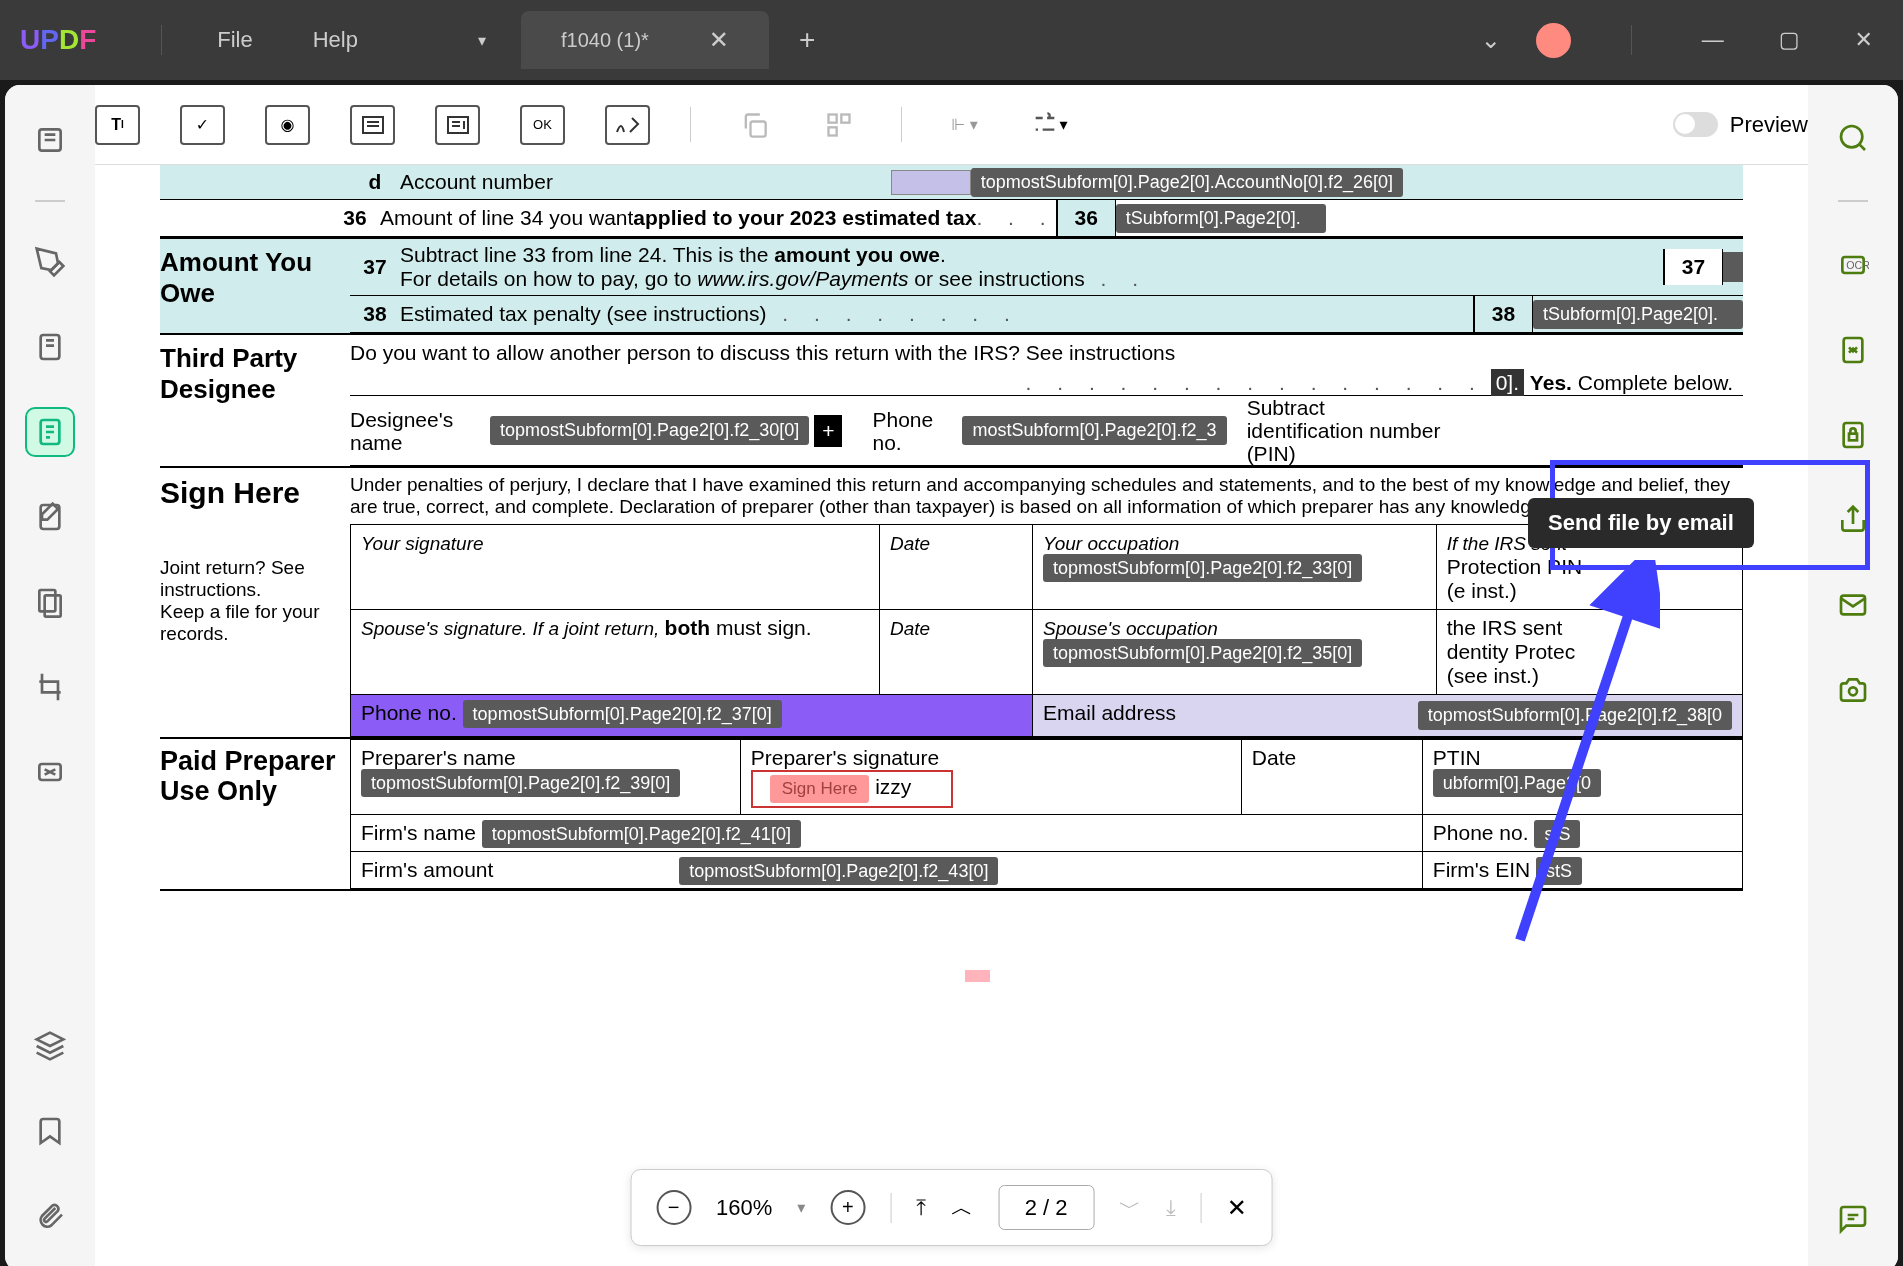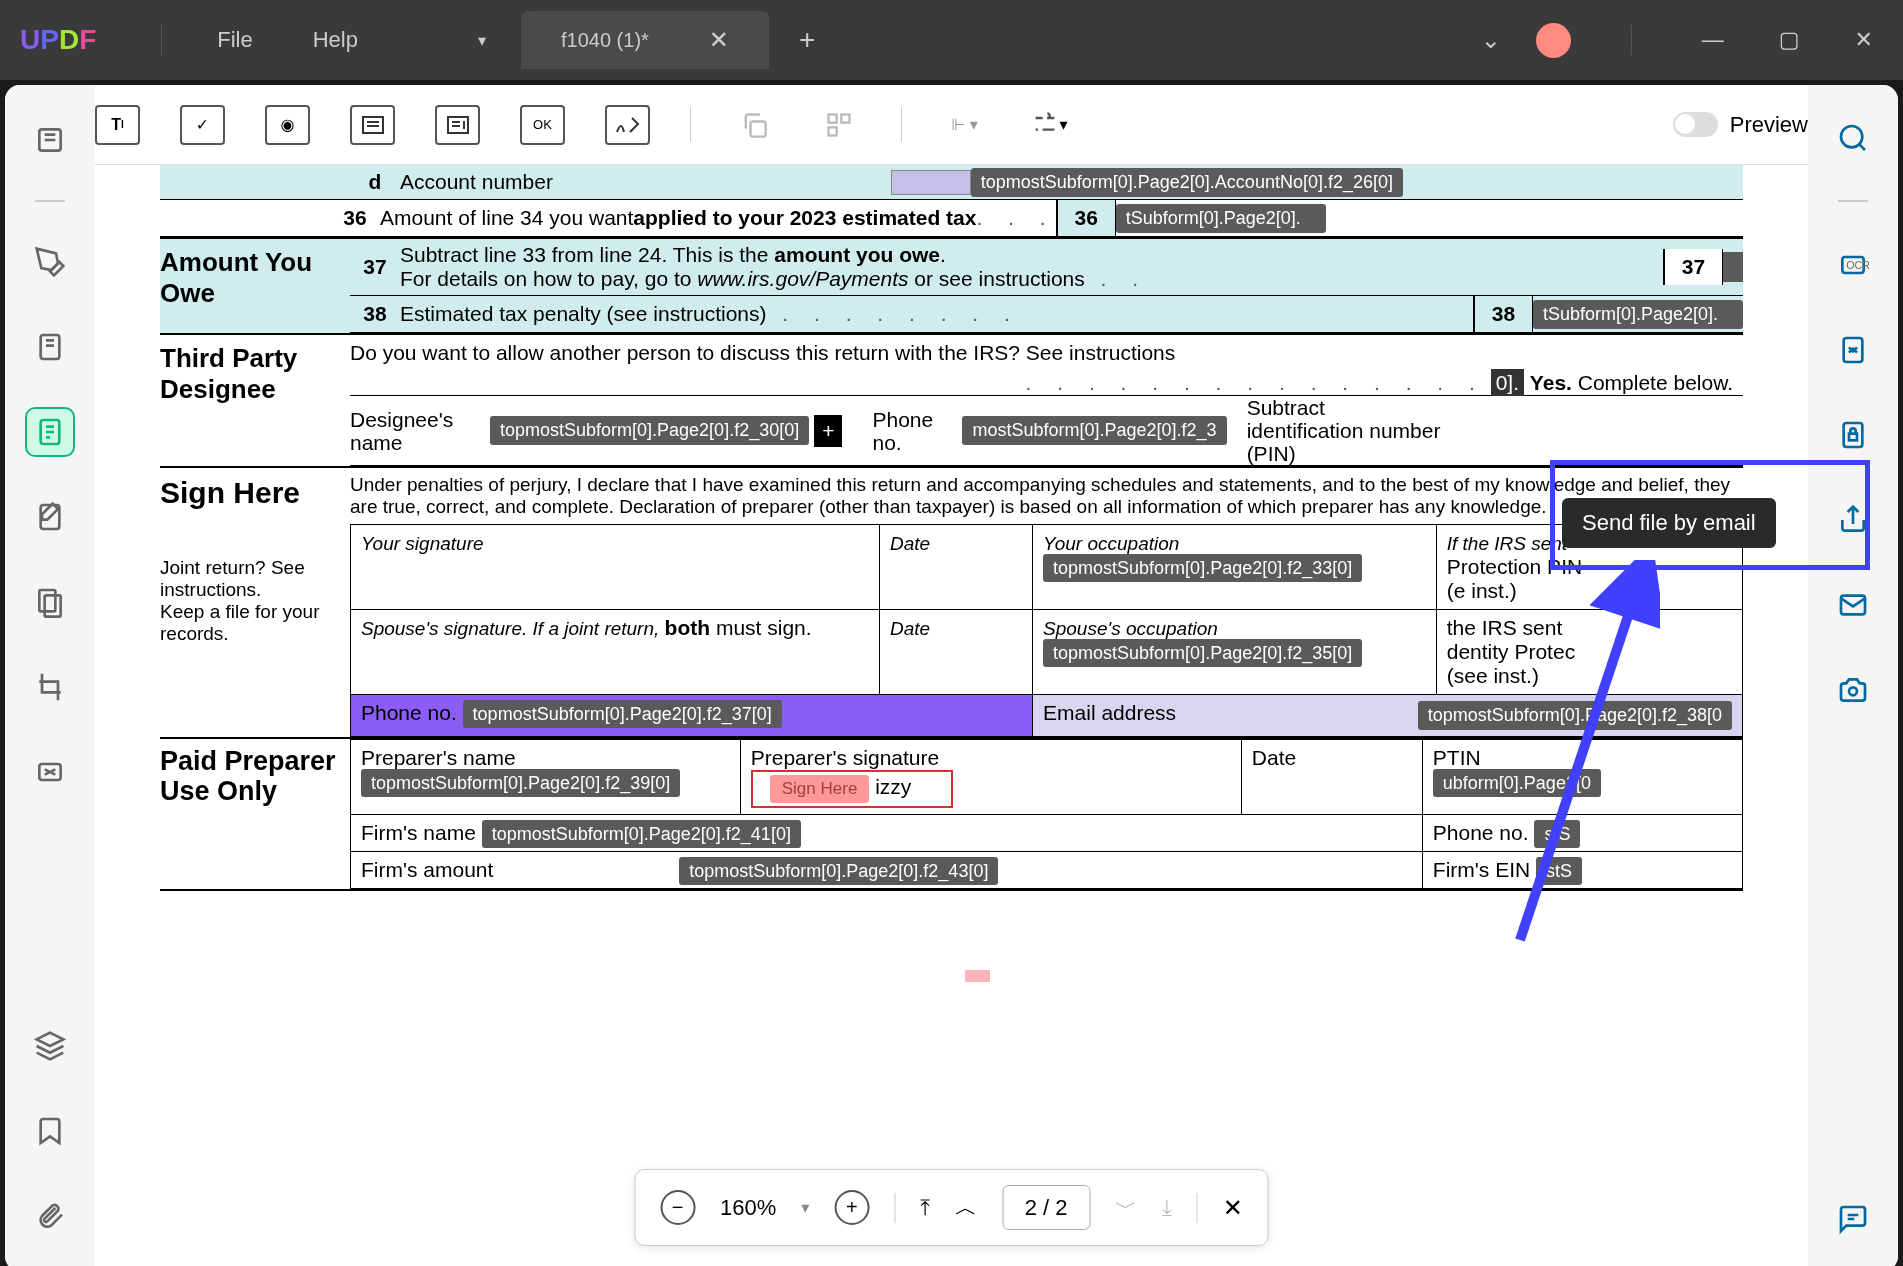--- a/index.html
+++ b/index.html
@@ -30,21 +30,21 @@
 
 .content { flex: 1; background: #fff; position: relative; overflow: hidden; }
 .toolbar { height: 80px; display: flex; align-items: center; justify-content: center; gap: 40px; border-bottom: 1px solid #ddd; }
 .tool-btn { width: 45px; height: 40px; border: 2px solid #555; border-radius: 4px; display: flex; align-items: center; justify-content: center; font-size: 16px; cursor: pointer; background: #fff; }
 .tool-divider { width: 1px; height: 35px; background: #ccc; }
 .preview-toggle { display: flex; align-items: center; gap: 12px; font-size: 22px; }
 .toggle-switch { width: 45px; height: 25px; background: #ddd; border-radius: 15px; position: relative; }
 .toggle-switch::after { content: ''; width: 20px; height: 20px; background: #fff; border-radius: 50%; position: absolute; top: 2px; left: 2px; }
 
 .right-sidebar { width: 90px; background: #f5f5f5; display: flex; flex-direction: column; align-items: center; padding-top: 30px; gap: 40px; border-radius: 0 15px 15px 0; }
-.right-icon { width: 45px; height: 45px; display: flex; align-items: center; justify-content: center; cursor: pointer; font-size: 28px; color: #0369a1; }
+.right-icon { width: 45px; height: 45px; display: flex; align-items: center; justify-content: center; cursor: pointer; font-size: 28px; color: #4d7c0f; }
 
 .form-view { padding: 0px 65px; font-size: 21px; color: #000; background: #fff; }
 .form-section { border-top: 2px solid #000; display: flex; }
 .section-header { width: 190px; font-weight: bold; font-size: 26px; padding: 8px 0; }
 .section-content { flex: 1; }
 .form-row { display: flex; align-items: center; min-height: 35px; border-bottom: 1px solid #000; }
 .line-num { font-weight: bold; width: 50px; text-align: center; }
 .line-text { flex: 1; padding: 4px 0; }
 .field-box { background: #5a5a5a; color: #fff; padding: 4px 10px; font-size: 18px; border-radius: 3px; }
 .field-box-purple { background: #c4c0e8; border: 1px solid #888; padding: 4px; }
@@ -52,21 +52,21 @@
 .right-num-box { background: #d1ecec; border-left: 2px solid #000; border-right: 1px solid #000; width: 60px; text-align: center; font-weight: bold; padding: 6px 0; }
 .highlight-bg { background: #d1ecec; }
 
 .sign-table { width: 100%; border-collapse: collapse; }
 .sign-table td { border: 1px solid #000; padding: 6px 10px; vertical-align: top; }
 .sign-label { font-size: 19px; font-style: italic; }
 
 .bottom-controls { position: absolute; bottom: 25px; left: 50%; transform: translateX(-50%); background: #fff; border: 1px solid #ccc; border-radius: 10px; padding: 15px 25px; display: flex; align-items: center; gap: 25px; box-shadow: 0 2px 10px rgba(0,0,0,0.1); }
 .ctrl-btn { width: 35px; height: 35px; border: 2px solid #555; border-radius: 50%; display: flex; align-items: center; justify-content: center; cursor: pointer; font-size: 20px; }
 .zoom-text { font-size: 22px; }
-.page-input { width: 88px; height: 45px; border: 1px solid #aaa; border-radius: 6px; text-align: center; font-size: 22px; }
+.page-input { width: 96px; height: 45px; border: 1px solid #aaa; border-radius: 6px; text-align: center; font-size: 22px; }
 
 .tooltip { position: absolute; background: #2a2a2a; color: #fff; padding: 12px 20px; border-radius: 6px; font-size: 22px; z-index: 100; }
 .highlight-box { position: absolute; border: 5px solid #4040ff; z-index: 99; }
 .arrow-annotation { position: absolute; z-index: 98; }
 
 .red-marker { position: absolute; width: 25px; height: 12px; background: #ffb3ba; }
 .sign-here-tag { background: #ff9999; color: #a04040; padding: 4px 12px; font-size: 17px; border-radius: 3px; display: inline-block; }
 
 svg.icon-svg { width: 32px; height: 32px; stroke: currentColor; fill: none; stroke-width: 2; }
 </style>
@@ -414,21 +414,21 @@
           <svg class="icon-svg" viewBox="0 0 24 24">
             <path d="M21 15a2 2 0 01-2 2H7l-4 4V5a2 2 0 012-2h14a2 2 0 012 2z"></path>
             <path d="M8 9h8M8 12h5"></path>
           </svg>
         </div>
     </div>
   </div>
 </div>
 
 <div class="highlight-box" style="top:460px;left:1550px;width:320px;height:110px;"></div>
-<div class="tooltip" style="top:498px;left:1562px;">Send file by email</div>
+<div class="tooltip" style="top:498px;left:1528px;font-weight:bold;">Send file by email</div>
 <svg class="arrow-annotation" style="top:560px;left:1510px;" width="150" height="400" viewBox="0 0 150 400">
   <defs>
       <marker id="ah" markerWidth="12" markerHeight="12" refX="6" refY="6" orient="auto">
         <path d="M2,2 L10,6 L2,10 Z" fill="#4040ff"></path>
       </marker>
     </defs>
   <line x1="10" y1="380" x2="130" y2="20" stroke="#4040ff" stroke-width="10" marker-end="url(#ah)"></line>
 </svg>
 
 </body></html>

